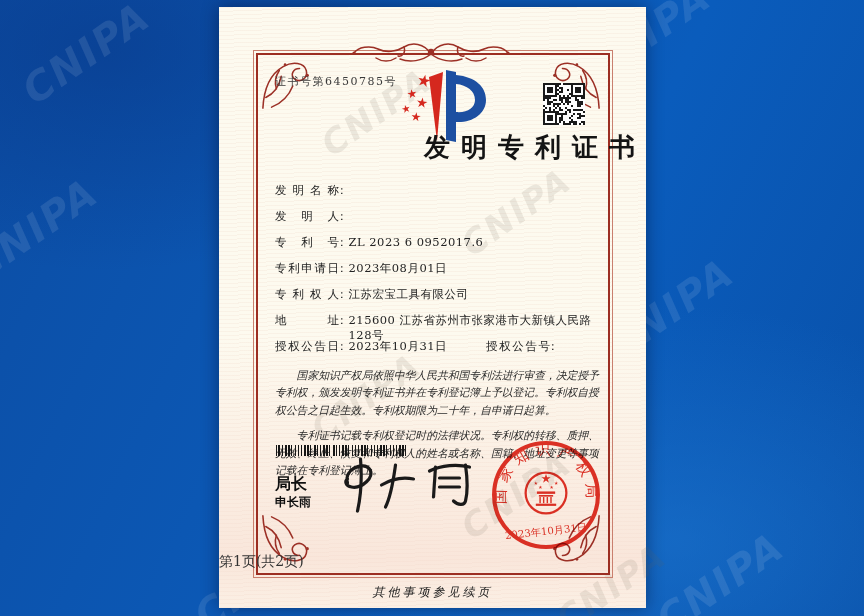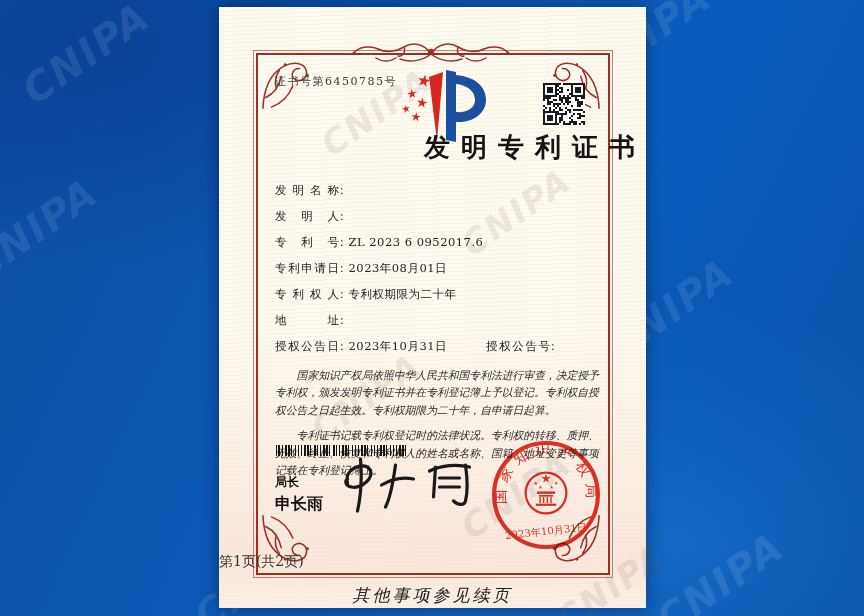--- a/index.html
+++ b/index.html
@@ -39,27 +39,27 @@
   .colon{flex:none;}
   .colon::before{content:"：";margin-left:-3px;}
   .val{margin-left:1px;letter-spacing:0.5px;}
   .paras{position:absolute;left:56px;top:352px;width:327px;font-size:10.8px;line-height:1.62;
     color:#2a2a2a;font-style:italic;}
   .paras p{margin:8px 0 5px;text-indent:2em;}
   .barcode{position:absolute;left:57px;top:438px;width:130px;height:11px;
     background:repeating-linear-gradient(90deg,#161616 0 1.5px,transparent 1.5px 2.5px,
       #161616 2.5px 4.5px,transparent 4.5px 6px,#161616 6px 7px,transparent 7px 9.5px);}
   .sgtitle{position:absolute;left:56px;top:467px;font-family:"DejaVu Sans",sans-serif;
+    font-weight:700;font-size:16px;color:#101010;}
+  .sgname{position:absolute;left:56px;top:487px;font-family:"DejaVu Sans",sans-serif;
     font-weight:700;font-size:12px;color:#101010;}
-  .sgname{position:absolute;left:56px;top:487px;font-family:"DejaVu Sans",sans-serif;
-    font-weight:700;font-size:16px;color:#101010;}
   .sig{position:absolute;left:112px;top:446px;width:165px;height:64px;}
   .seal{position:absolute;left:272px;top:433px;width:110px;height:110px;mix-blend-mode:multiply;opacity:0.93;}
   .pagenum{position:absolute;left:0;right:0;top:546px;font-size:14px;color:#333;}
-  .footer-note{position:absolute;left:0;right:0;top:577px;text-align:center;font-size:17px;
+  .footer-note{position:absolute;left:0;right:0;top:577px;text-align:center;font-size:12px;
     font-style:italic;letter-spacing:3px;color:#222;}
 </style>
 </head>
 <body>
 
 <div class="canvas">
 
   <span class="wm wm-blue" style="left:14px;top:30px;">CNIPA</span>
   <span class="wm wm-blue" style="left:575px;top:10px;">CNIPA</span>
   <span class="wm wm-blue" style="left:598px;top:286px;">CNIPA</span>
@@ -432,30 +432,31 @@
     </div>
     <div class="row" style="top:280px;">
       <div class="grp">
           <span class="lbl">
             <span>专</span>
             <span>利</span>
             <span>权</span>
             <span>人</span>
           </span>
           <span class="colon"></span>
-          <span class="val">专利权期限为二十年</span>
+          <span class="val">江苏宏宝工具有限公司</span>
         </div>
     </div>
     <div class="row" style="top:306px;">
       <div class="grp">
           <span class="lbl">
             <span>地</span>
             <span>址</span>
           </span>
           <span class="colon"></span>
+          <span class="val">215600 江苏省苏州市张家港市大新镇人民路128号</span>
         </div>
     </div>
     <div class="row" style="top:332px;">
       <div class="grp">
           <span class="lbl">
             <span>授</span>
             <span>权</span>
             <span>公</span>
             <span>告</span>
             <span>日</span>

